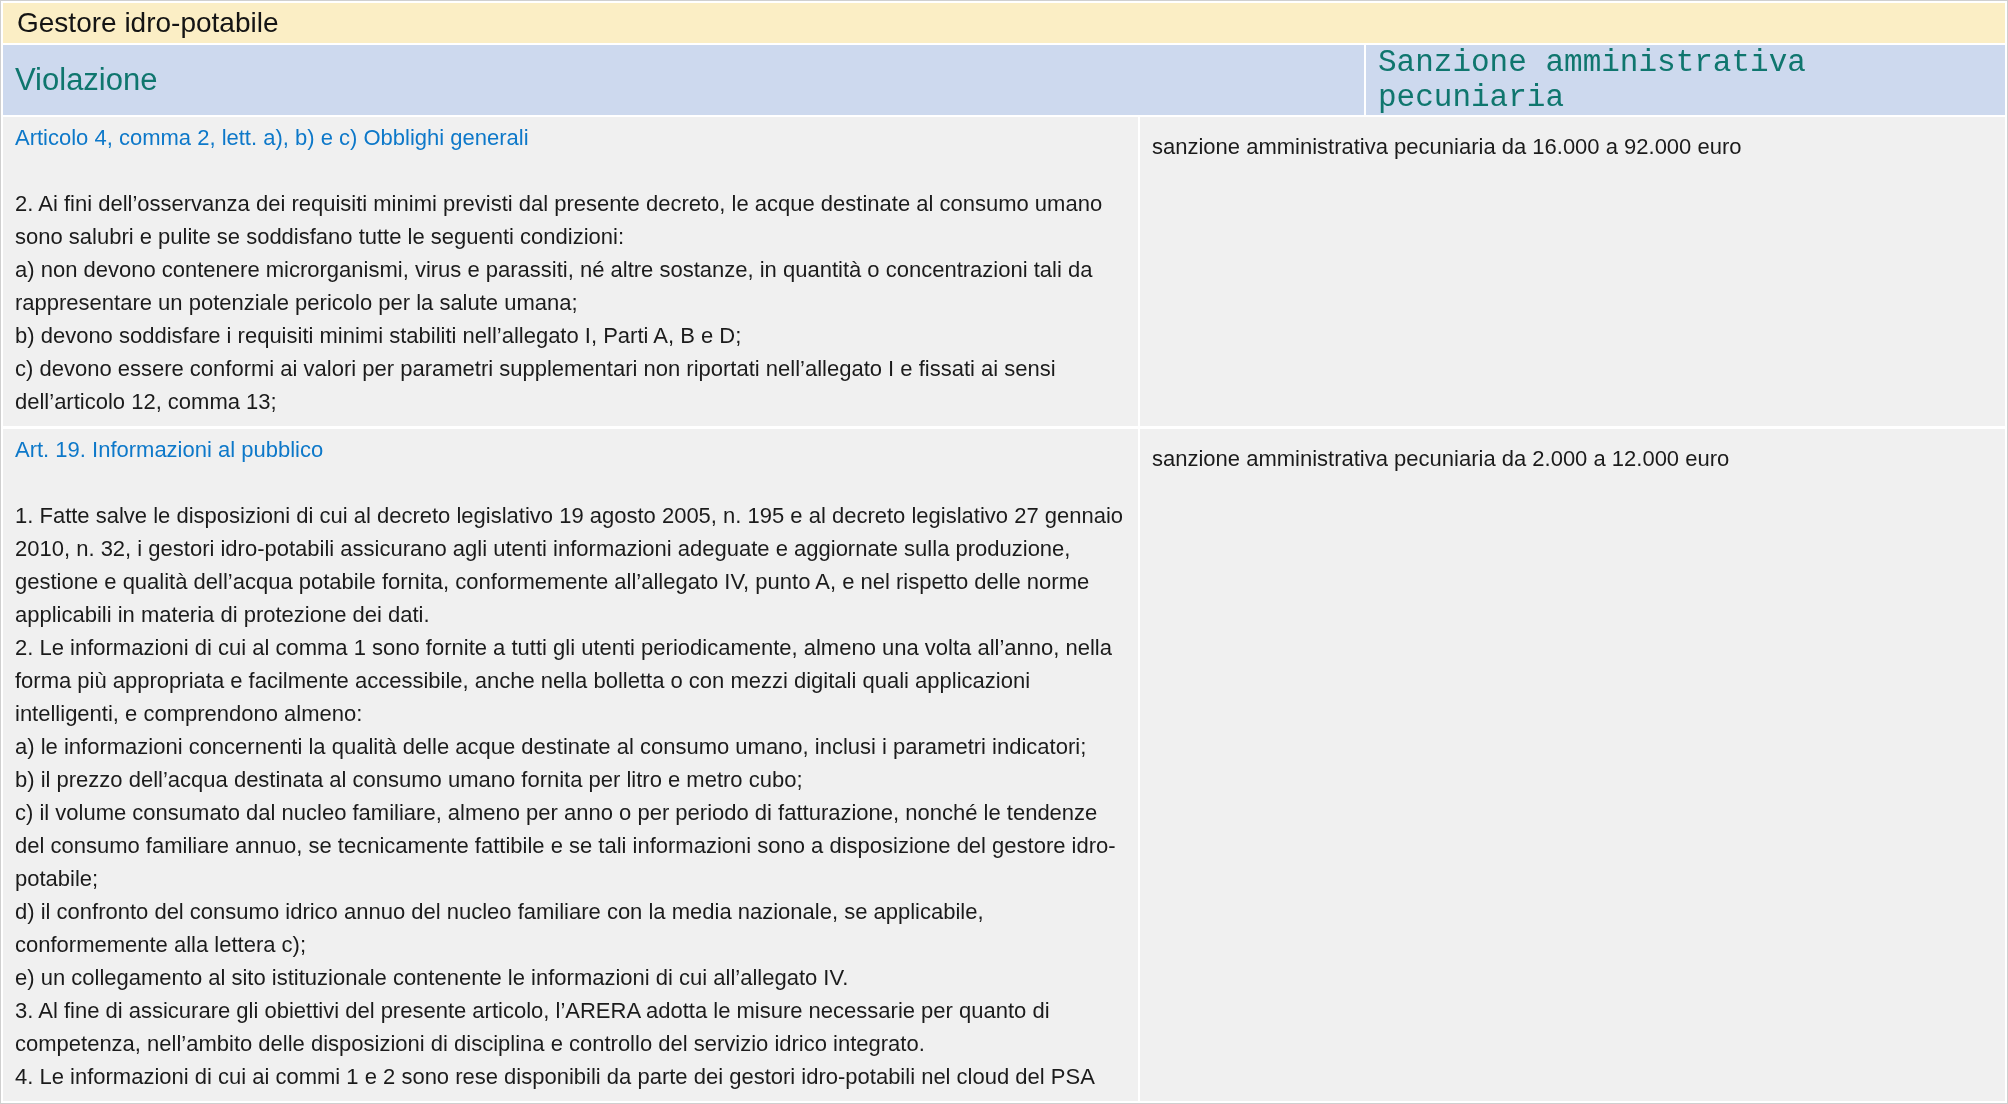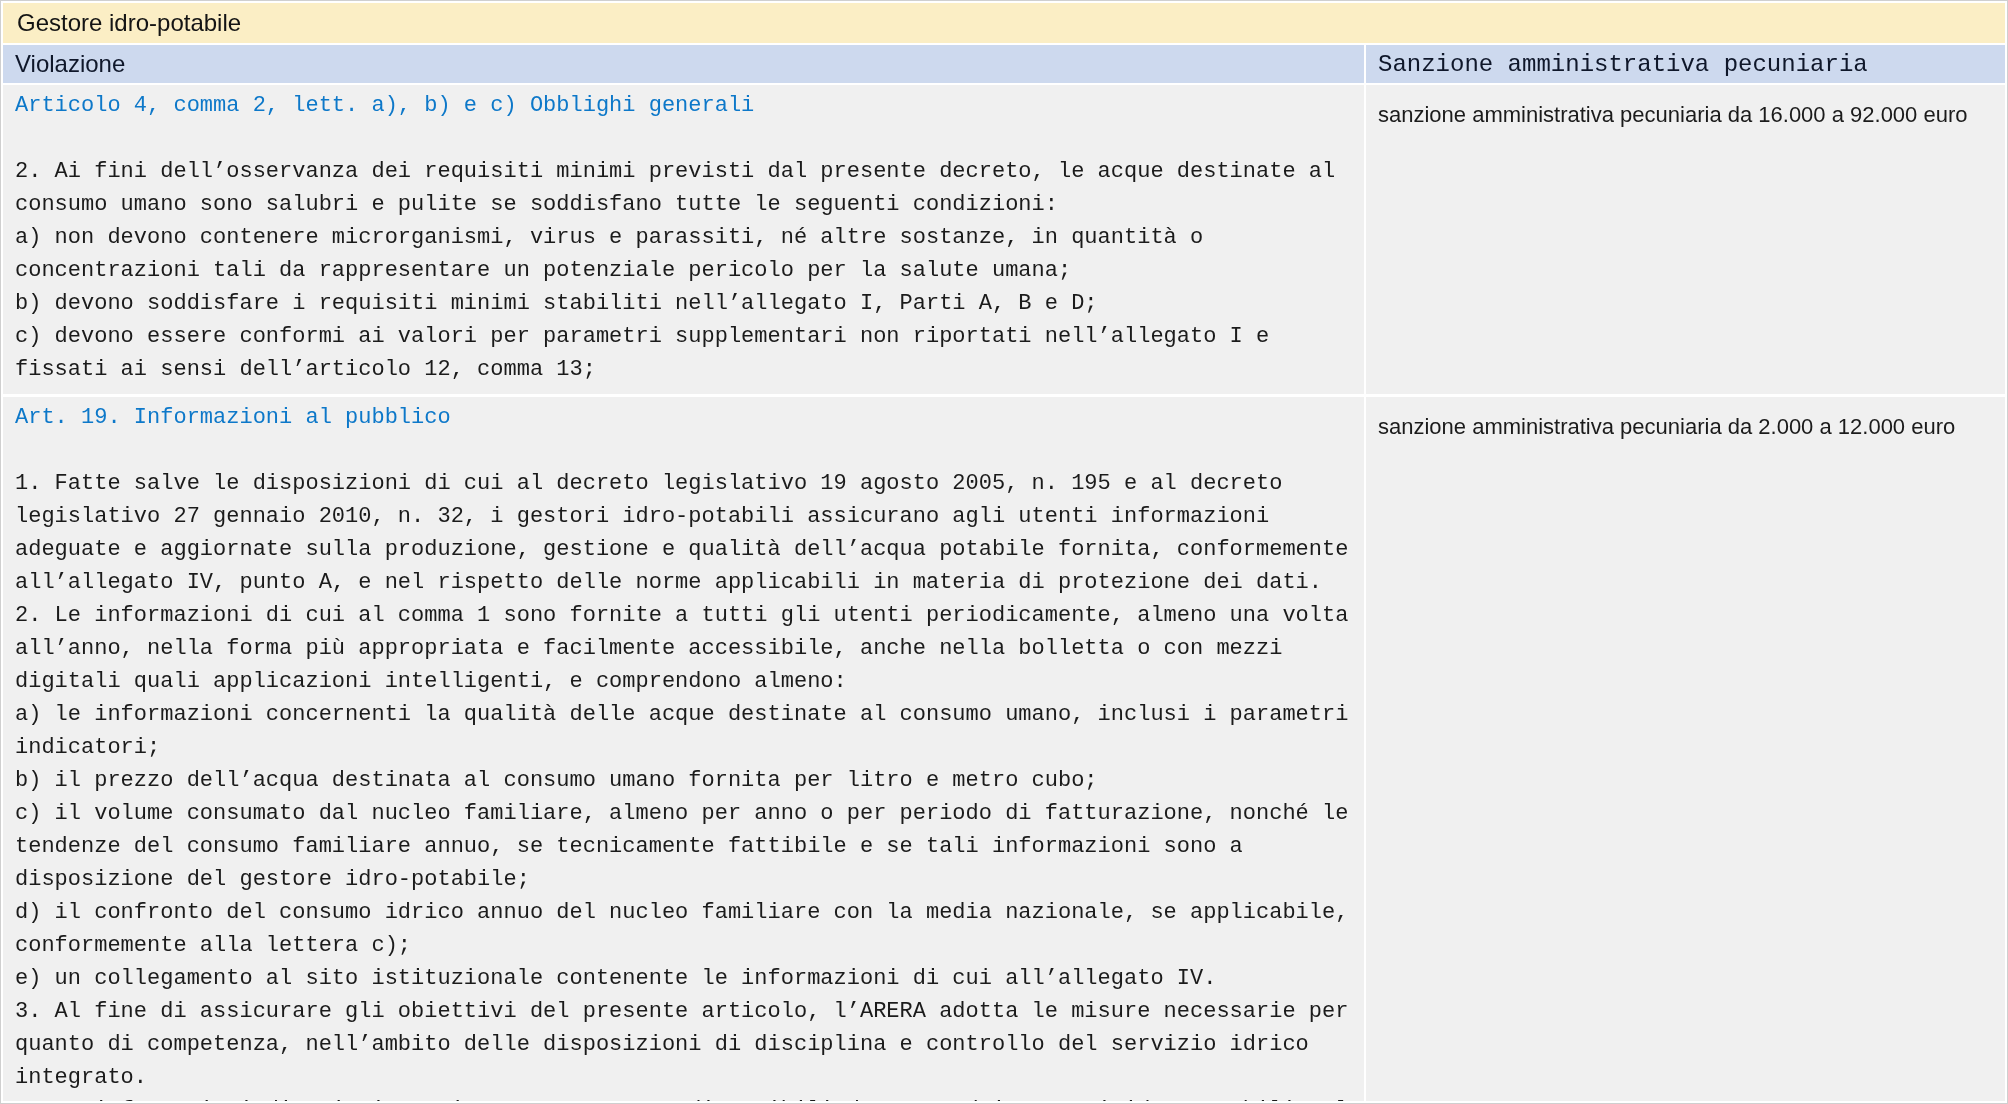--- a/index.html
+++ b/index.html
@@ -18,35 +18,35 @@
     display: flex;
     flex-direction: column;
     overflow: hidden;
   }
   .title-band {
     flex: 0 0 40px;
     background: #FBEEC5;
     display: flex;
     align-items: center;
     padding: 0 14px;
-    font-size: 24px;
+    font-size: 28px;
     color: #141414;
     margin-bottom: 2px;
   }
   .header-band {
     flex: 0 0 38px;
     display: flex;
     margin-bottom: 2px;
   }
   .header-cell {
     background: #CDD9EE;
     display: flex;
     align-items: center;
-    font-size: 24px;
-    color: #0f172a;
+    font-size: 31px;
+    color: #0f766e;
     padding: 0 12px;
   }
   .header-cell.col-left { width: 1361px; margin-right: 2px; }
   .header-cell.col-right { flex: 1; font-family: Liberation Mono, monospace; }
   .table-body {
     flex: 1;
     display: flex;
     flex-direction: column;
     overflow: hidden;
   }
@@ -54,21 +54,21 @@
   .row.row-1 { margin-bottom: 3px; }
   .row.row-2 { flex: 1; }
   .cell {
     background: #F0F0F0;
     font-size: 22px;
     line-height: 33px;
     color: #1B1B1B;
     padding: 4px 12px 8px 12px;
     overflow: hidden;
   }
-  .cell.col-left { width: 1361px; margin-right: 2px; font-family: Liberation Mono, monospace; }
+  .cell.col-left { width: 1135px; margin-right: 2px; }
   .cell.col-right { flex: 1; padding-right: 26px; }
   .row-1 .cell.col-left { min-height: 302px; }
   .violation-title, .violation-subtitle {
     color: #0D78C9;
     display: block;
     margin-bottom: 33px;
     cursor: pointer;
     text-decoration: none;
   }
   .body-text { white-space: pre-line; margin-top: 9px; }

